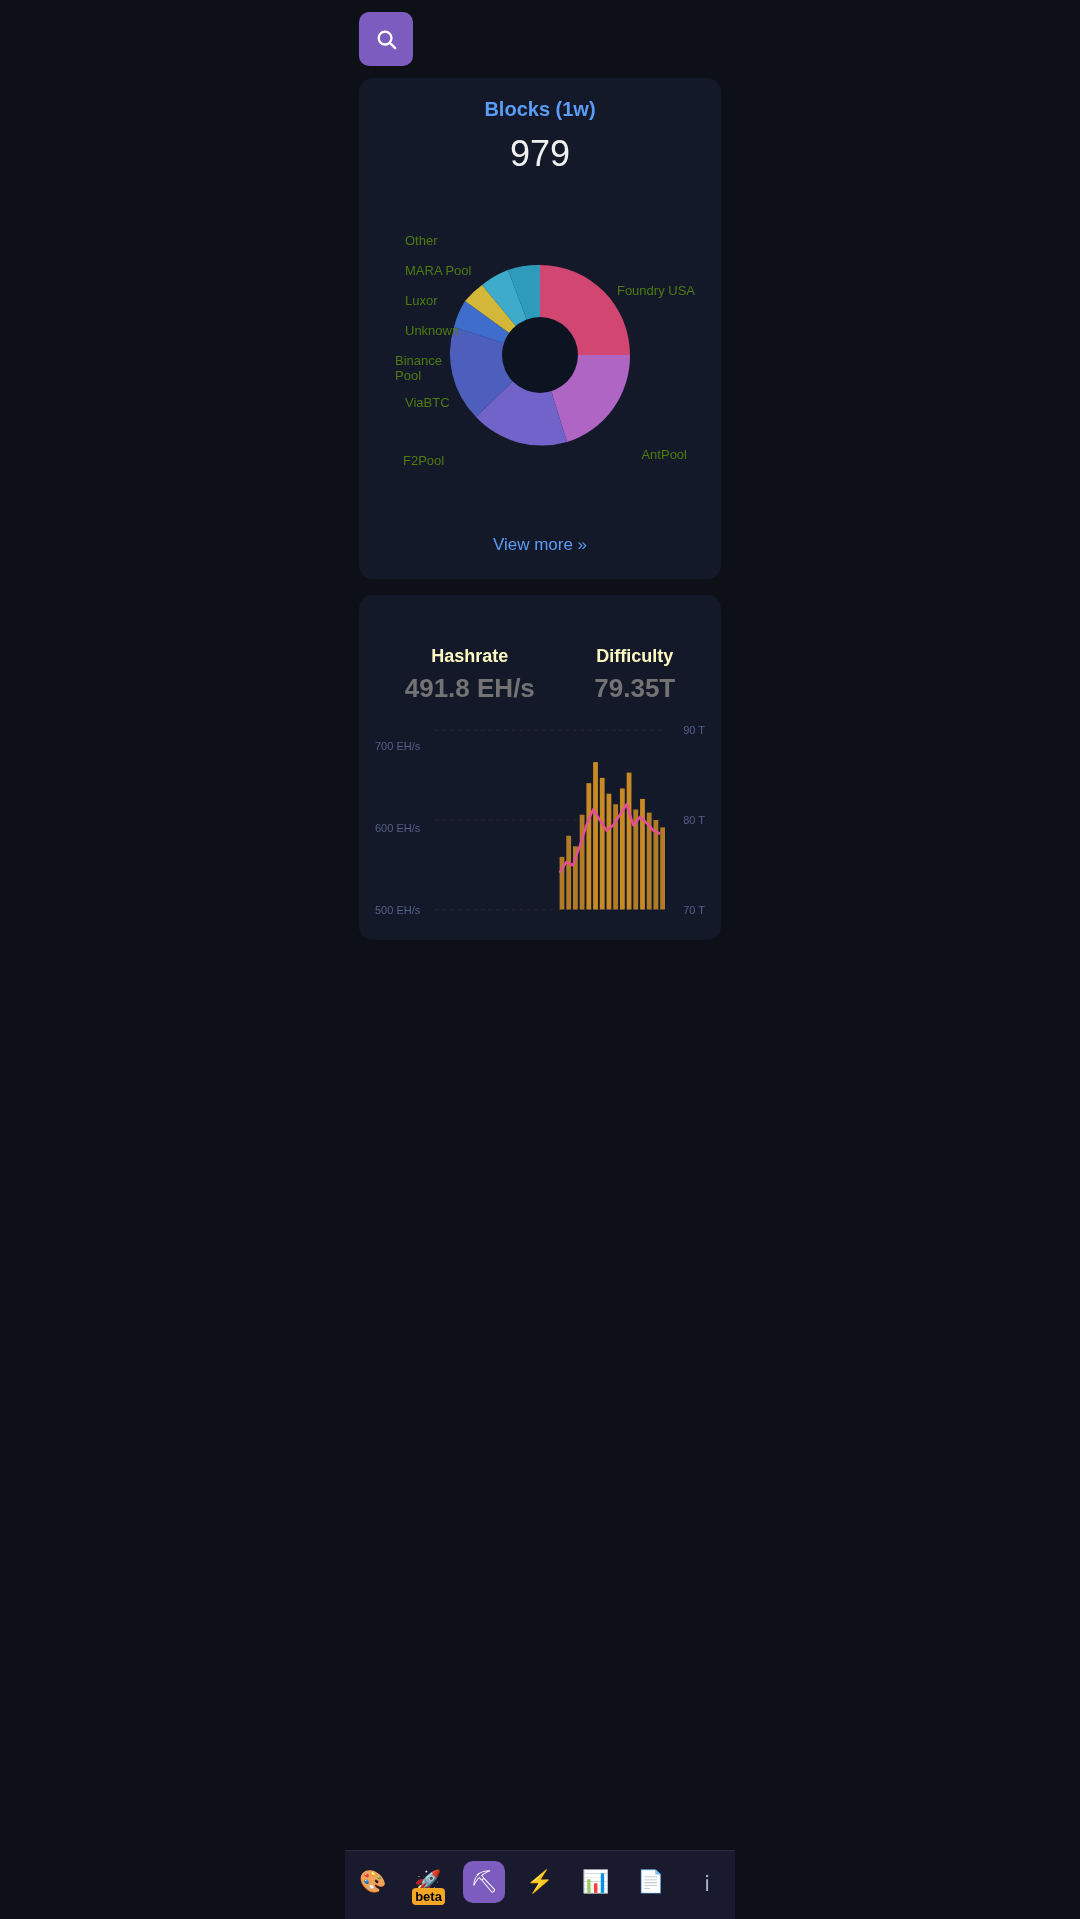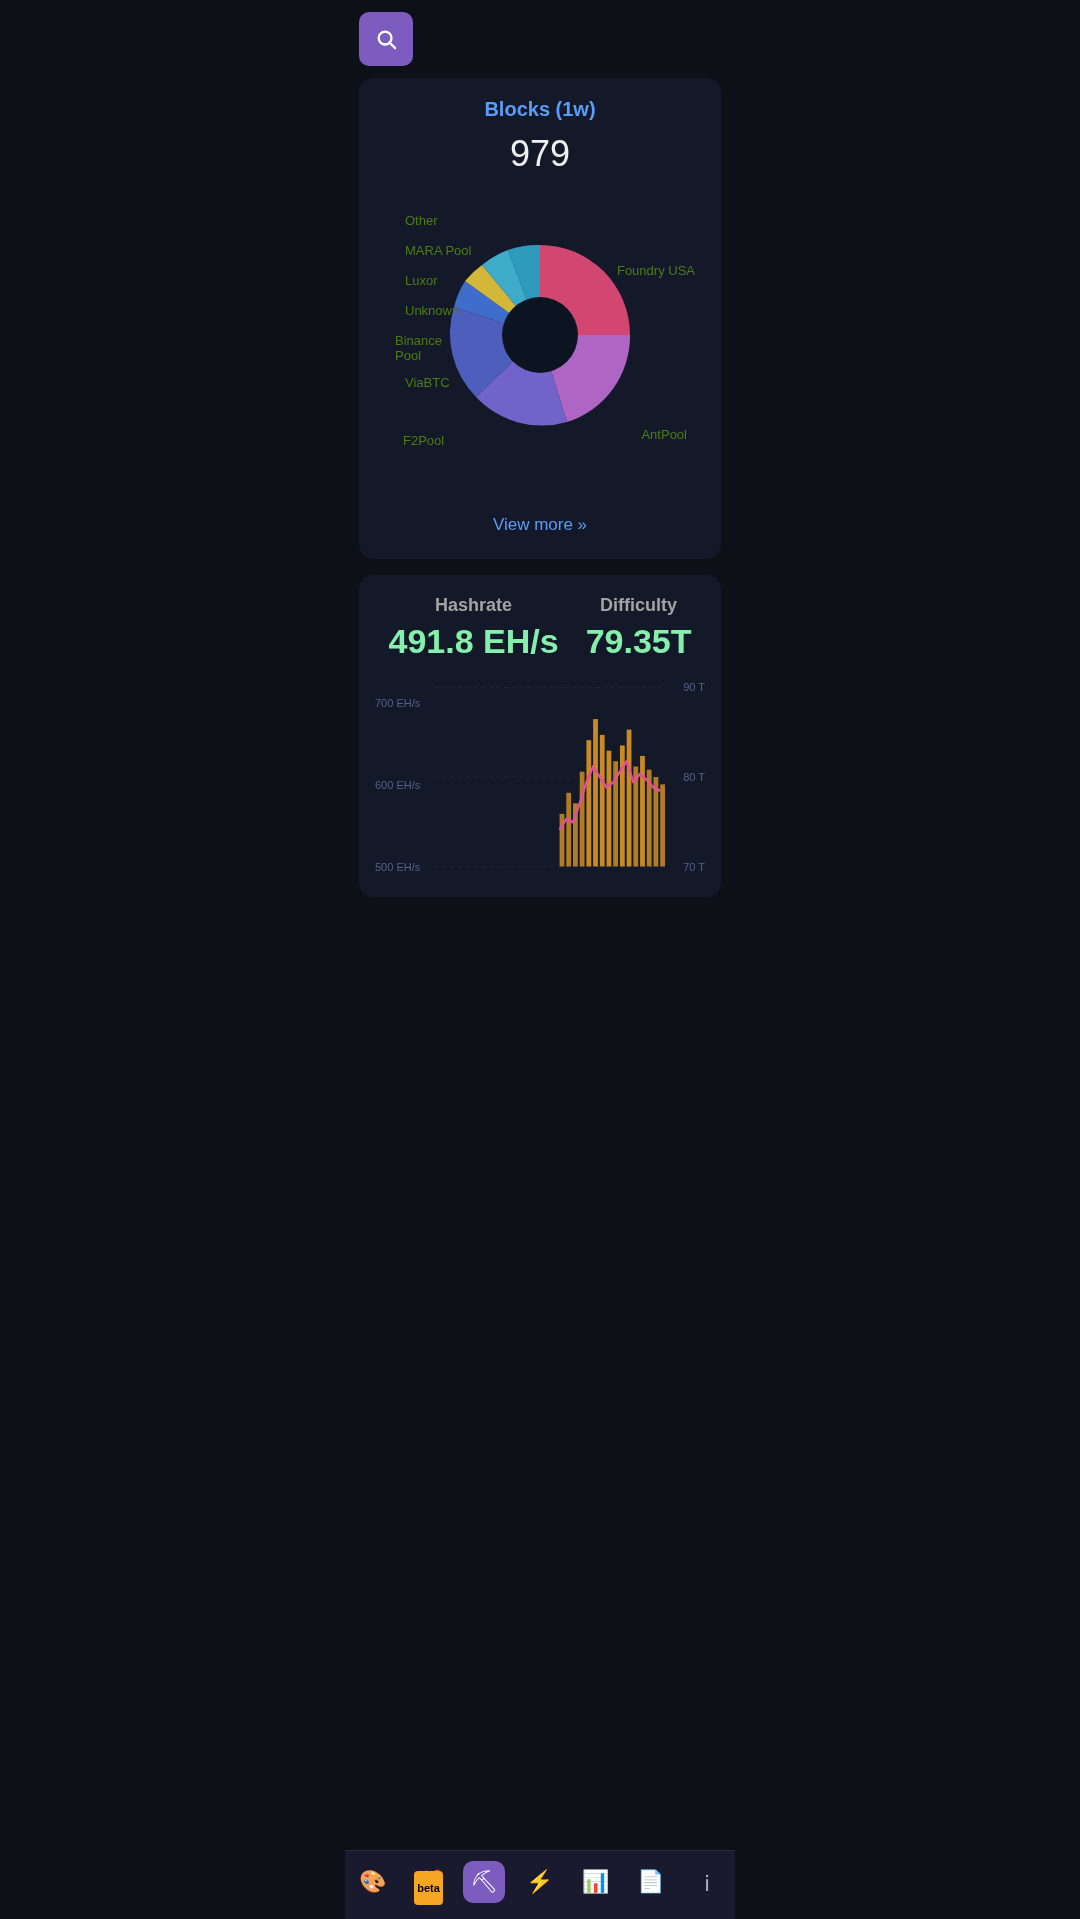--- a/index.html
+++ b/index.html
@@ -80,20 +80,21 @@
       font-size: 20px;
       font-weight: 600;
       margin-bottom: 12px;
     }
 
     .blocks-count {
       text-align: center;
       font-size: 36px;
       font-weight: 500;
       color: #f0f0f0;
+      margin-bottom: 20px;
     }
 
     
     .chart-container {
       position: relative;
       width: 100%;
       display: flex;
       justify-content: center;
       align-items: center;
       margin-bottom: 16px;
@@ -144,29 +145,30 @@
       display: flex;
       justify-content: space-around;
       margin-bottom: 4px;
     }
 
     .metric-item {
       text-align: center;
     }
 
     .metric-label {
-      color: #a3a3a3;
+      color: #fef9c3;
       font-size: 18px;
       font-weight: 600;
       margin-bottom: 6px;
+      margin-top: 31px;
     }
 
     .metric-value {
-      color: #86efac;
-      font-size: 34px;
+      color: #737373;
+      font-size: 26px;
       font-weight: 700;
     }
 
     
     .hashrate-chart {
       position: relative;
       height: 200px;
       margin-top: 16px;
     }
 
@@ -243,24 +245,24 @@
     .nav-icon.active {
       background: #7c5cbf;
       color: #fff;
     }
 
     .beta-badge {
       position: absolute;
       bottom: -2px;
       background: #f5a623;
       color: #000;
-      font-size: 11px;
+      font-size: 13px;
       font-weight: 700;
       border-radius: 4px;
-      padding: 11px 3px;
+      padding: 1px 3px;
     }
 
     .main-content {
       padding-bottom: 80px;
     }
   </style>
 </head>
 <body>
 
 <div class="main-content">

